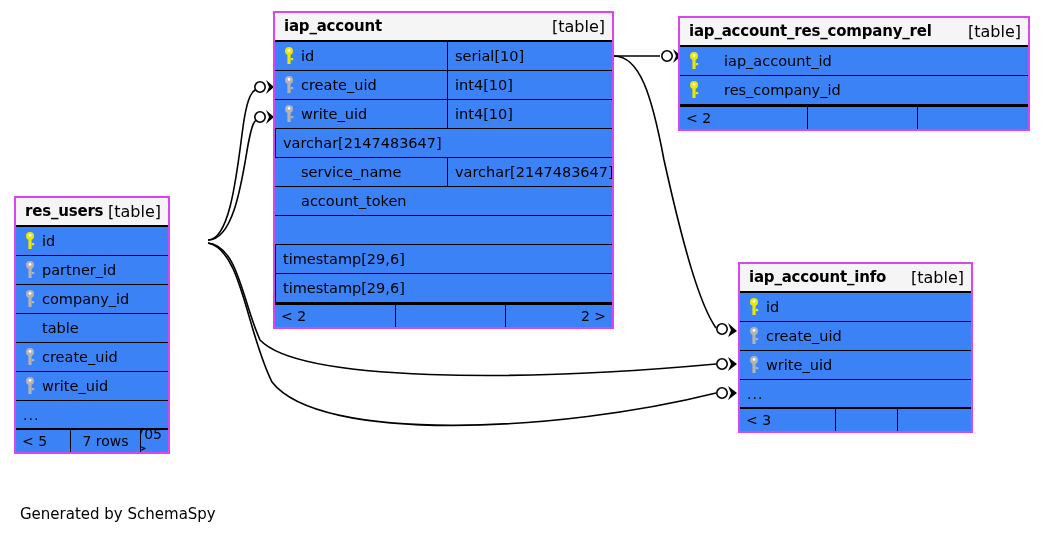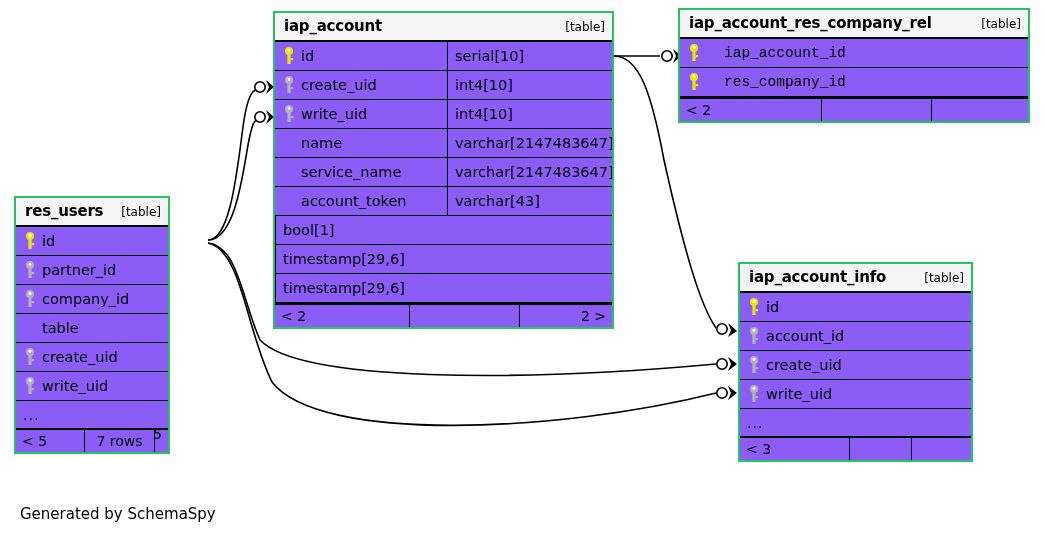--- a/index.html
+++ b/index.html
@@ -29,22 +29,22 @@
     left: 0; top: 0;
     width: 1045px;
     height: 535px;
     z-index: 1;
   }
 
   
   .entity {
     position: absolute;
     z-index: 2;
-    background: #8b5cf6;
-    border: 2px solid #22c55e;
+    background: #3b82f6;
+    border: 2px solid #d946ef;
     box-sizing: border-box;
     font-size: 14.5px;
     line-height: 1;
   }
   .ent-header {
     display: flex;
     align-items: center;
     justify-content: space-between;
     background: #f5f5f5;
     border-bottom: 2px solid #000000;
@@ -52,21 +52,21 @@
     height: 29px;
     padding: 0 7px 0 9px;
   }
   .ent-title {
     font-weight: bold;
     font-size: 15px;
     letter-spacing: -0.2px;
     white-space: nowrap;
   }
   .ent-tag {
-    font-size: 12px;
+    font-size: 16px;
     white-space: nowrap;
   }
 
   .ent-row {
     display: flex;
     align-items: stretch;
     border-bottom: 1px solid #000000;
     box-sizing: border-box;
     height: 29px;
   }
@@ -83,21 +83,21 @@
   .cell-type {
     display: flex;
     align-items: center;
     box-sizing: border-box;
     border-left: 1px solid #000000;
     padding-left: 7px;
     white-space: nowrap;
     overflow: hidden;
   }
   .col-label { margin-left: 6px; }
-  .col-label.indent { margin-left: 24px; font-family: Liberation Mono, monospace; }
+  .col-label.indent { margin-left: 24px; }
 
   
   .keyicon {
     width: 12px;
     height: 18px;
     flex: 0 0 12px;
     display: block;
   }
   .keyicon.blank { visibility: hidden; }
 
@@ -125,36 +125,36 @@
     display: flex;
     align-items: center;
     box-sizing: border-box;
     border-left: 1px solid #000000;
     font-size: 14px;
     padding: 0 6px;
     overflow: hidden;
   }
   .foot-cell:first-child { border-left: none; }
   .foot-left   { justify-content: flex-start; }
-  .foot-center { justify-content: center; margin-left: 14px; }
+  .foot-center { justify-content: center; }
   .foot-right  { justify-content: flex-end; }
 
   
   #caption {
     position: absolute;
     left: 20px;
     top: 505px;
     font-size: 15px;
     z-index: 2;
     white-space: nowrap;
   }
 
   
   #tbl-iap-account            { left: 273px; top: 11px;  width: 341px; }
-  #tbl-rel                    { left: 678px; top: 8px;  width: 352px; }
+  #tbl-rel                    { left: 678px; top: 16px;  width: 352px; }
   #tbl-res-users              { left: 14px;  top: 196px; width: 156px; }
   #tbl-iap-account-info       { left: 738px; top: 262px; width: 235px; }
 </style>
 </head>
 <body>
 
 <div id="canvas">
 
   <svg id="edges" viewBox="0 0 1045 535" width="1045" height="535">
     <g fill="none" stroke="#000000" stroke-width="1.6">
@@ -239,53 +239,43 @@
             <rect x="7.6" y="11" width="2.6" height="2.2" fill="#b3b3b3"></rect>
         </svg>
         <span class="col-label">write_uid</span>
       </div>
       <div class="cell-type" style="flex:1">
         <span>int4[10]</span>
       </div>
     </div>
 
     <div class="ent-row">
-      <div class="cell-name" style="width:172px">
-        <svg class="keyicon blank" viewBox="0 0 12 18"></svg>
-        <span class="col-label">name</span>
-      </div>
       <div class="cell-type" style="flex:1">
         <span>varchar[2147483647]</span>
       </div>
     </div>
 
     <div class="ent-row">
       <div class="cell-name" style="width:172px">
         <svg class="keyicon blank" viewBox="0 0 12 18"></svg>
         <span class="col-label">service_name</span>
       </div>
       <div class="cell-type" style="flex:1">
         <span>varchar[2147483647]</span>
       </div>
     </div>
 
     <div class="ent-row">
       <div class="cell-name" style="width:172px">
         <svg class="keyicon blank" viewBox="0 0 12 18"></svg>
         <span class="col-label">account_token</span>
       </div>
-      <div class="cell-type" style="flex:1">
-        <span>varchar[43]</span>
-      </div>
-    </div>
-
-    <div class="ent-row">
-      <div class="cell-type" style="flex:1">
-        <span>bool[1]</span>
-      </div>
+    </div>
+
+    <div class="ent-row">
     </div>
 
     <div class="ent-row">
       <div class="cell-type" style="flex:1">
         <span>timestamp[29,6]</span>
       </div>
     </div>
 
     <div class="ent-row">
       <div class="cell-type" style="flex:1">
@@ -431,31 +421,20 @@
         <svg class="keyicon" viewBox="0 0 12 18">
           <circle cx="6" cy="4" r="4" fill="#e8e800"></circle>
             <circle cx="6" cy="3.4" r="1.4" fill="#ffffff"></circle>
           <rect x="4.4" y="6" width="3.2" height="11" fill="#e8e800"></rect>
             <rect x="7.6" y="11" width="2.6" height="2.2" fill="#e8e800"></rect>
         </svg>
         <span class="col-label">id</span>
       </div>
     </div>
 
-    <div class="ent-row">
-      <div class="cell-name" style="flex:1">
-        <svg class="keyicon" viewBox="0 0 12 18">
-          <circle cx="6" cy="4" r="4" fill="#b3b3b3"></circle>
-            <circle cx="6" cy="3.4" r="1.4" fill="#ffffff"></circle>
-          <rect x="4.4" y="6" width="3.2" height="11" fill="#b3b3b3"></rect>
-            <rect x="7.6" y="11" width="2.6" height="2.2" fill="#b3b3b3"></rect>
-        </svg>
-        <span class="col-label">account_id</span>
-      </div>
-    </div>
 
     <div class="ent-row">
       <div class="cell-name" style="flex:1">
         <svg class="keyicon" viewBox="0 0 12 18">
           <circle cx="6" cy="4" r="4" fill="#b3b3b3"></circle>
             <circle cx="6" cy="3.4" r="1.4" fill="#ffffff"></circle>
           <rect x="4.4" y="6" width="3.2" height="11" fill="#b3b3b3"></rect>
             <rect x="7.6" y="11" width="2.6" height="2.2" fill="#b3b3b3"></rect>
         </svg>
         <span class="col-label">create_uid</span>

